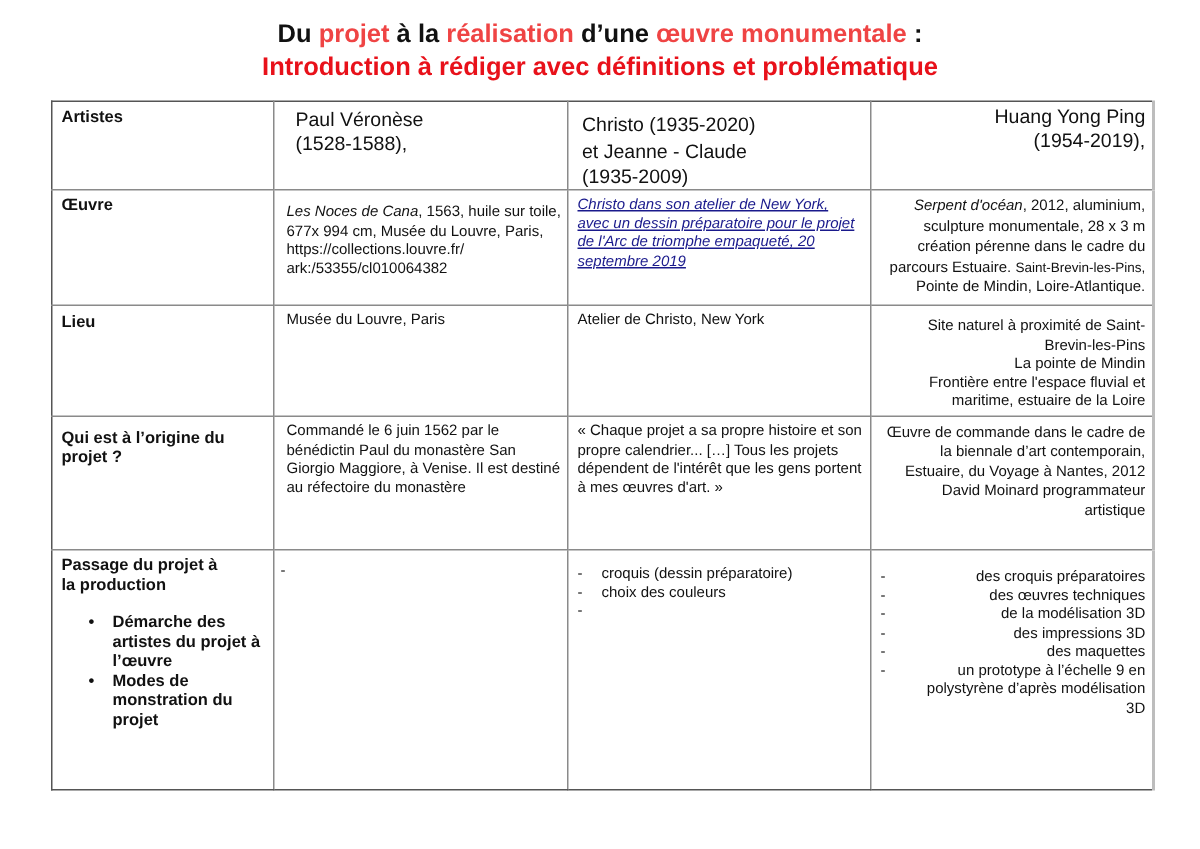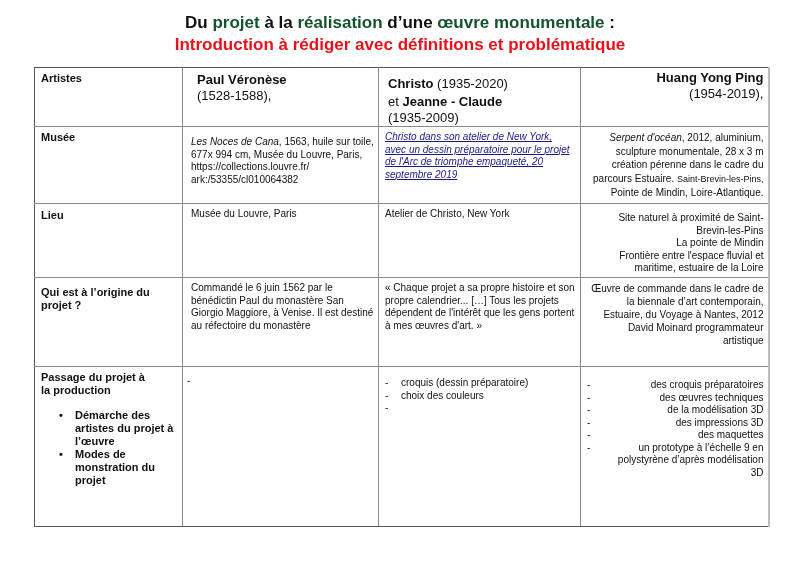--- a/index.html
+++ b/index.html
@@ -1,32 +1,32 @@
 <!DOCTYPE html>
 <html><head>
 <meta charset="utf-8">
 <style>
   html, body { margin: 0; padding: 0; background: #ffffff; }
   body { width: 800px; height: 566px; position: relative; overflow: hidden;
          font-family: "Liberation Sans", sans-serif; color: #111; }
   .title { position: absolute; left: 0; top: 12px; width: 884px; text-align: center;
            font-weight: bold; font-size: 17px; line-height: 22px; }
   .title .t1 { color: #111; }
-  .title .blue { color: #14532d; }
+  .title .blue { color: #ef4444; }
   .title .t2 { color: #e8111a; }
   table.grid { position: absolute; left: 34px; top: 67px; border-collapse: collapse;
                table-layout: fixed; width: 734px; }
   table.grid td { border: 1px solid #8a8a8a; vertical-align: top; padding: 0; }
   table.grid tr:first-child td { border-top: 1px solid #555; margin-left: 18px; }
   table.grid td:first-child { border-left: 1px solid #555; }
   table.grid tr:last-child td { border-bottom: 1.5px solid #555; }
   table.grid td:last-child { border-right: 2px solid #bdbdbd; text-align: right; }
   .lbl { font-weight: bold; font-size: 11px; line-height: 13px; padding: 4px 0 0 6px; }
   .cell { font-size: 10px; line-height: 12.5px; padding: 4px 4px 0 8px; }
-  .artist-name { font-weight: bold; font-size: 13px; line-height: 16px; }
+  .artist-name { font-weight: normal; font-size: 13px; line-height: 16px; }
   .artist-years { font-size: 13px; line-height: 16px; font-weight: normal; }
   .link { color: #1a1a8c; text-decoration: underline; font-style: italic; }
   em { }
   .small { font-size: 9px; }
   ul.dash { list-style: none; margin: 0; padding: 0; }
   ul.dash li { position: relative; padding-left: 16px; }
   ul.dash li::before { content: "-"; position: absolute; left: 0; }
   ul.bul { list-style: none; margin: 12px 0 0 0; padding: 0; }
   ul.bul li { position: relative; padding-left: 34px; }
   ul.bul li::before { content: "\2022"; position: absolute; left: 18px; }
@@ -70,21 +70,21 @@
     <td>
       <div style="padding:2px 4px 0 6px">
         <div class="artist-name">Huang Yong Ping</div>
         <div class="artist-years">(1954-2019),</div>
       </div>
     </td>
   </tr>
 
   <tr style="height:77px">
     <td>
-          <div class="lbl">Musée</div>
+          <div class="lbl">Œuvre</div>
         </td>
     <td>
       <div class="cell" style="padding-top:9px"><em>Les Noces de Cana</em><span>, 1563, huile sur toile, 677x 994 cm, Musée du Louvre, Paris, https://collections.louvre.fr/ ark:/53355/cl010064382</span></div>
     </td>
     <td>
       <div class="cell" style="padding-left:6px"><a class="link">Christo dans son atelier de New York, avec un dessin préparatoire pour le projet de l'Arc de triomphe empaqueté, 20 septembre 2019</a></div>
     </td>
     <td>
       <div class="cell" style="padding-left:6px;line-height:13.5px"><em>Serpent d'océan</em><span>, 2012, aluminium, sculpture monumentale, 28 x 3 m création pérenne dans le cadre du parcours Estuaire. </span><span class="small">Saint-Brevin-les-Pins,</span><span> Pointe de Mindin, Loire-Atlantique.</span></div>
     </td>

